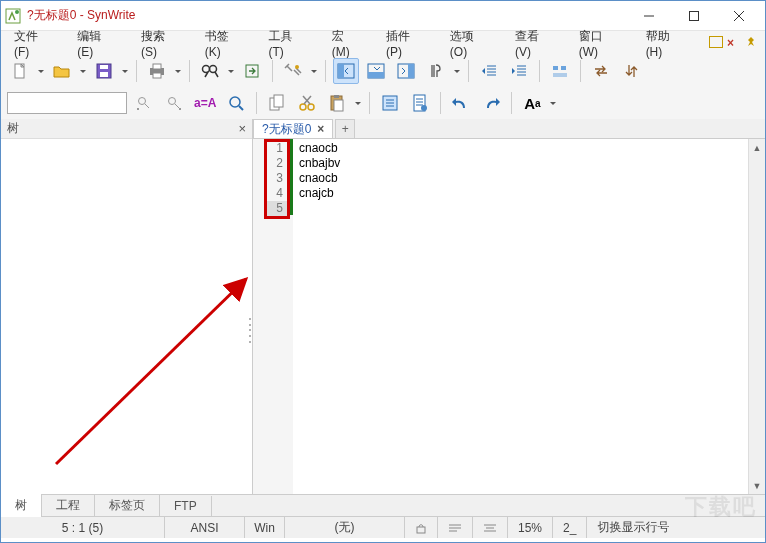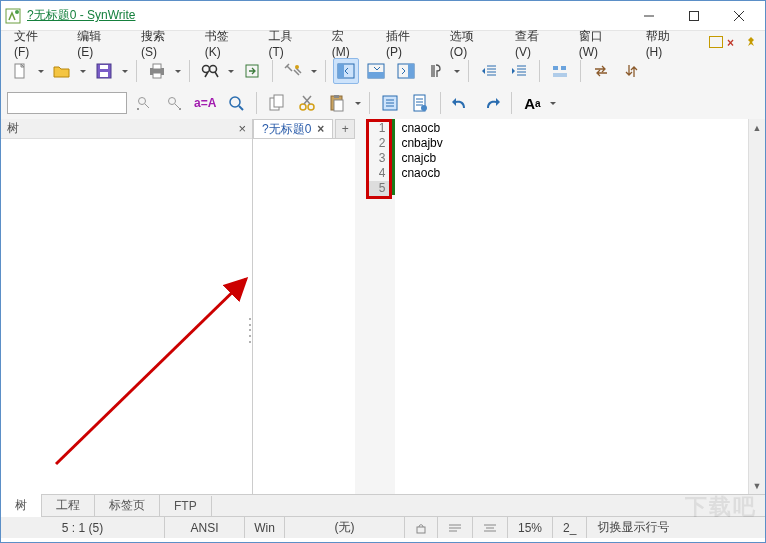--- a/index.html
+++ b/index.html
@@ -1,21 +1,21 @@
 <!DOCTYPE html>
 <html><head>
 <meta charset="utf-8">
 <style>
 * { margin: 0; padding: 0; box-sizing: border-box; font-family: "Microsoft YaHei", Tahoma, sans-serif; font-size: 12px; }
 body { background: #fff; width: 766px; height: 543px; overflow: hidden; border: 1px solid #5b8fc7; position: relative; }
 
 
 .titlebar { height: 30px; background: #fff; display: flex; align-items: center; padding: 0 4px; border-bottom: 1px solid #e5e5e5; }
 .titlebar .app-icon { width: 16px; height: 16px; margin-right: 6px; display: inline-flex; }
-.titlebar .title { flex: 1; color: #15803d; font-size: 12px; text-decoration: underline; }
+.titlebar .title { flex: 1; color: #b91c1c; font-size: 12px; }
 .titlebar .win-controls { display: flex; }
 .titlebar .win-controls div { width: 45px; height: 30px; display: flex; align-items: center; justify-content: center; color: #333; font-size: 14px; }
 
 
 .menubar { height: 24px; display: flex; align-items: center; padding: 0 6px; gap: 12px; background: #f5f5f5; }
 .menubar span { padding: 3px 7px; color: #333; cursor: default; }
 .menubar .mb-icons { margin-left: 6px; display: flex; gap: 4px; }
 .menubar .mb-icons i { width: 14px; height: 14px; display: inline-block; }
 
 
@@ -33,21 +33,21 @@
 .tree-panel { width: 252px; border-right: 1px solid #ccc; display: flex; flex-direction: column; position: relative; }
 .panel-head { height: 20px; display: flex; align-items: center; padding: 0 6px; background: #f0f0f0; border-bottom: 1px solid #ddd; }
 .panel-head .t { flex: 1; color: #555; }
 .panel-head .x { color: #555; cursor: pointer; font-size: 13px; }
 .tree-body { flex: 1; background: #fff; position: relative; }
 
 .gripper { position: absolute; right: 0; top: 50%; width: 5px; height: 28px; display: flex; flex-direction: column; align-items: center; justify-content: space-around; }
 .gripper i { width: 2px; height: 2px; background: #999; border-radius: 50%; }
 
 
-.editor-side { flex: 1; display: flex; flex-direction: row; }
+.editor-side { flex: 1; display: flex; flex-direction: column; }
 .doc-tabs { height: 20px; display: flex; align-items: stretch; border-bottom: 1px solid #ccc; background: #f0f0f0; }
 .doc-tab { display: flex; align-items: center; padding: 0 8px; background: #fff; border: 1px solid #ccc; border-bottom: none; gap: 6px; color: #2a5caa; font-size: 12px; }
 .doc-tab .x { color: #555; font-weight: bold; }
 .doc-tabs .plus { width: 20px; display: flex; align-items: center; justify-content: center; color: #666; border: 1px solid #ccc; border-bottom: none; margin-left: 2px; background: #eaeaea; }
 
 .editor-wrap { flex: 1; display: flex; position: relative; background: #fff; }
 .fold-col { width: 14px; background: #f5f5f5; }
 .gutter { width: 20px; background: #f5f5f5; text-align: right; color: #777; font-family: Consolas, monospace; font-size: 12px; line-height: 15px; padding-top: 2px; position: relative; }
 .gutter div { padding-right: 4px; }
 .gutter .hl-box { position: absolute; top: 0; left: -3px; width: 26px; height: 80px; border: 3px solid #cc0000; pointer-events: none; }
@@ -378,21 +378,21 @@
         <div class="hl-box"></div>
         <div>1</div>
         <div>2</div>
         <div>3</div>
         <div>4</div>
         <div style="background:#ddd;">5</div>
       </div>
       <div class="marker-wrap">
           <div class="marker-bar"></div>
         </div>
-      <div class="code"><div>cnaocb</div><div>cnbajbv</div><div>cnajcb</div><div>cnaocb</div><div></div></div>
+      <div class="code"><div>cnaocb</div><div>cnbajbv</div><div>cnaocb</div><div>cnajcb</div><div></div></div>
       <div class="vscroll">
         <div class="arr">▲</div>
         <div class="track"></div>
         <div class="arr">▼</div>
       </div>
     </div>
   </div>
 </div>
 
 <div class="bottom-tabs">

